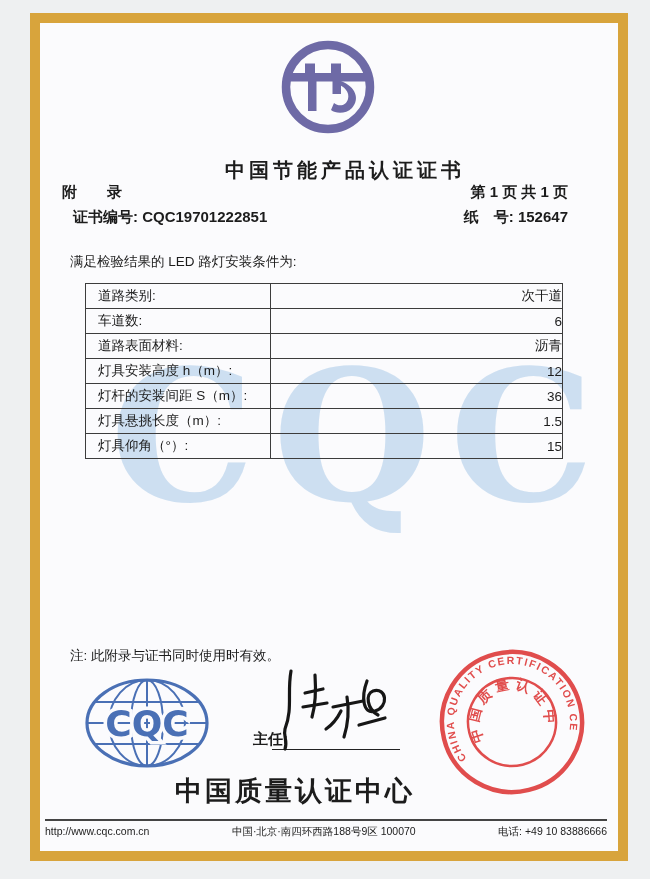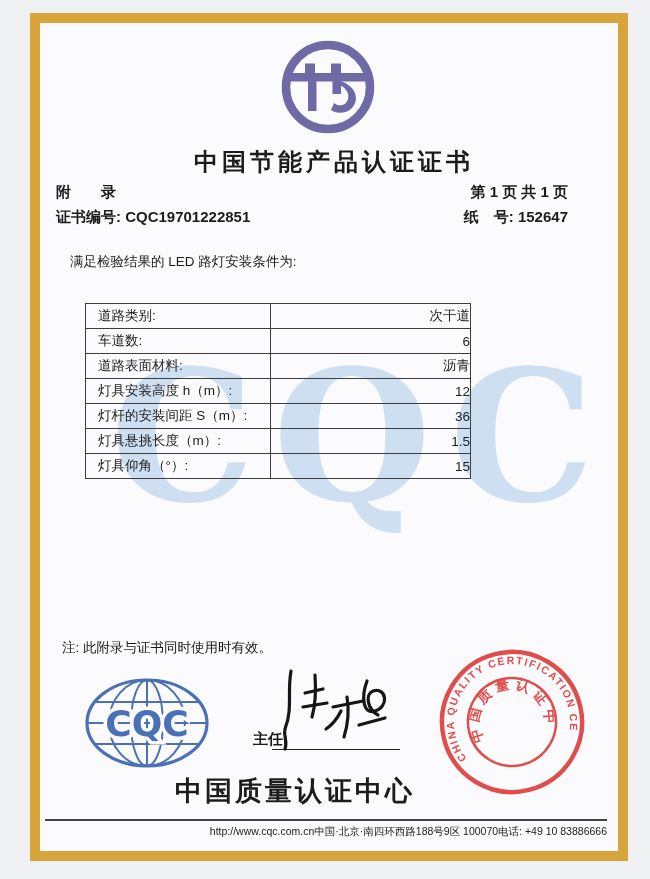--- a/index.html
+++ b/index.html
@@ -23,53 +23,52 @@
     font-family:"DejaVu Serif","Liberation Serif",serif;
     font-weight:bold;
     font-size:182px;line-height:1;
     letter-spacing:18px;
     color:rgba(168,200,232,0.55);
     z-index:0;
     user-select:none;
   }
   .energy-logo{position:absolute;left:238px;top:12px;z-index:1;}
   .title{
-    position:absolute;left:0;top:118px;width:100%;margin:5px;
+    position:absolute;left:0;top:118px;width:100%;margin:16px;
     text-align:center;
-    font-size:24px;font-weight:bold;letter-spacing:4px;
+    font-size:20px;font-weight:bold;letter-spacing:4px;
     z-index:1;
   }
   .meta{
-    position:absolute;left:16px;right:50px;
+    position:absolute;left:22px;right:50px;
     display:flex;justify-content:space-between;
     font-size:15px;font-weight:bold;z-index:1;
   }
   .meta1{top:160px;}
-  .meta2{top:185px;}
+  .meta2{top:185px;margin-left:11px;}
   .meta .pair > span{font-weight:bold;}
   .intro{
     position:absolute;left:22px;top:222px;margin:8px;
     font-size:13.5px;z-index:1;
   }
   .cond-table{
-    position:absolute;left:45px;top:260px;width:386px;
+    position:absolute;left:45px;top:260px;width:478px;
     border-collapse:collapse;z-index:1;
     font-size:13.5px;
     background:transparent;
-    margin-top:20px;
   }
   .cond-table td{
     border:1.2px solid #3c3c3c;
     height:24px;
     padding:0;
   }
   .cond-table .cell-label{width:172px;padding-left:12px;}
   .cond-table .cell-value{text-align:right;}
   .note{
-    position:absolute;left:22px;top:616px;margin:0;
+    position:absolute;left:22px;top:616px;margin:8px;
     font-size:13.5px;z-index:1;
   }
   .cqc-logo{position:absolute;left:42px;top:652px;z-index:1;}
   .director-label{
     position:absolute;left:213px;top:707px;
     font-size:15px;font-weight:bold;z-index:2;
   }
   .sig-line{
     position:absolute;left:232px;top:700px;width:128px;height:26px;
     border-bottom:1.5px solid #222;z-index:1;
@@ -82,21 +81,21 @@
     text-align:center;
     font-size:27px;font-weight:bold;letter-spacing:3px;
     z-index:2;
   }
   .footer-rule{
     position:absolute;left:5px;top:796px;width:562px;
     border-top:2px solid #444;z-index:2;
   }
   .footer{
     position:absolute;left:5px;top:802px;width:562px;
-    display:flex;justify-content:flex-end;align-items:baseline;
+    display:flex;justify-content:space-between;align-items:baseline;
     font-size:10.5px;color:#222;z-index:2;
   }
 </style>
 </head>
 <body>
 
 <div class="paper">
 
   <div class="watermark">CQC</div>
 

